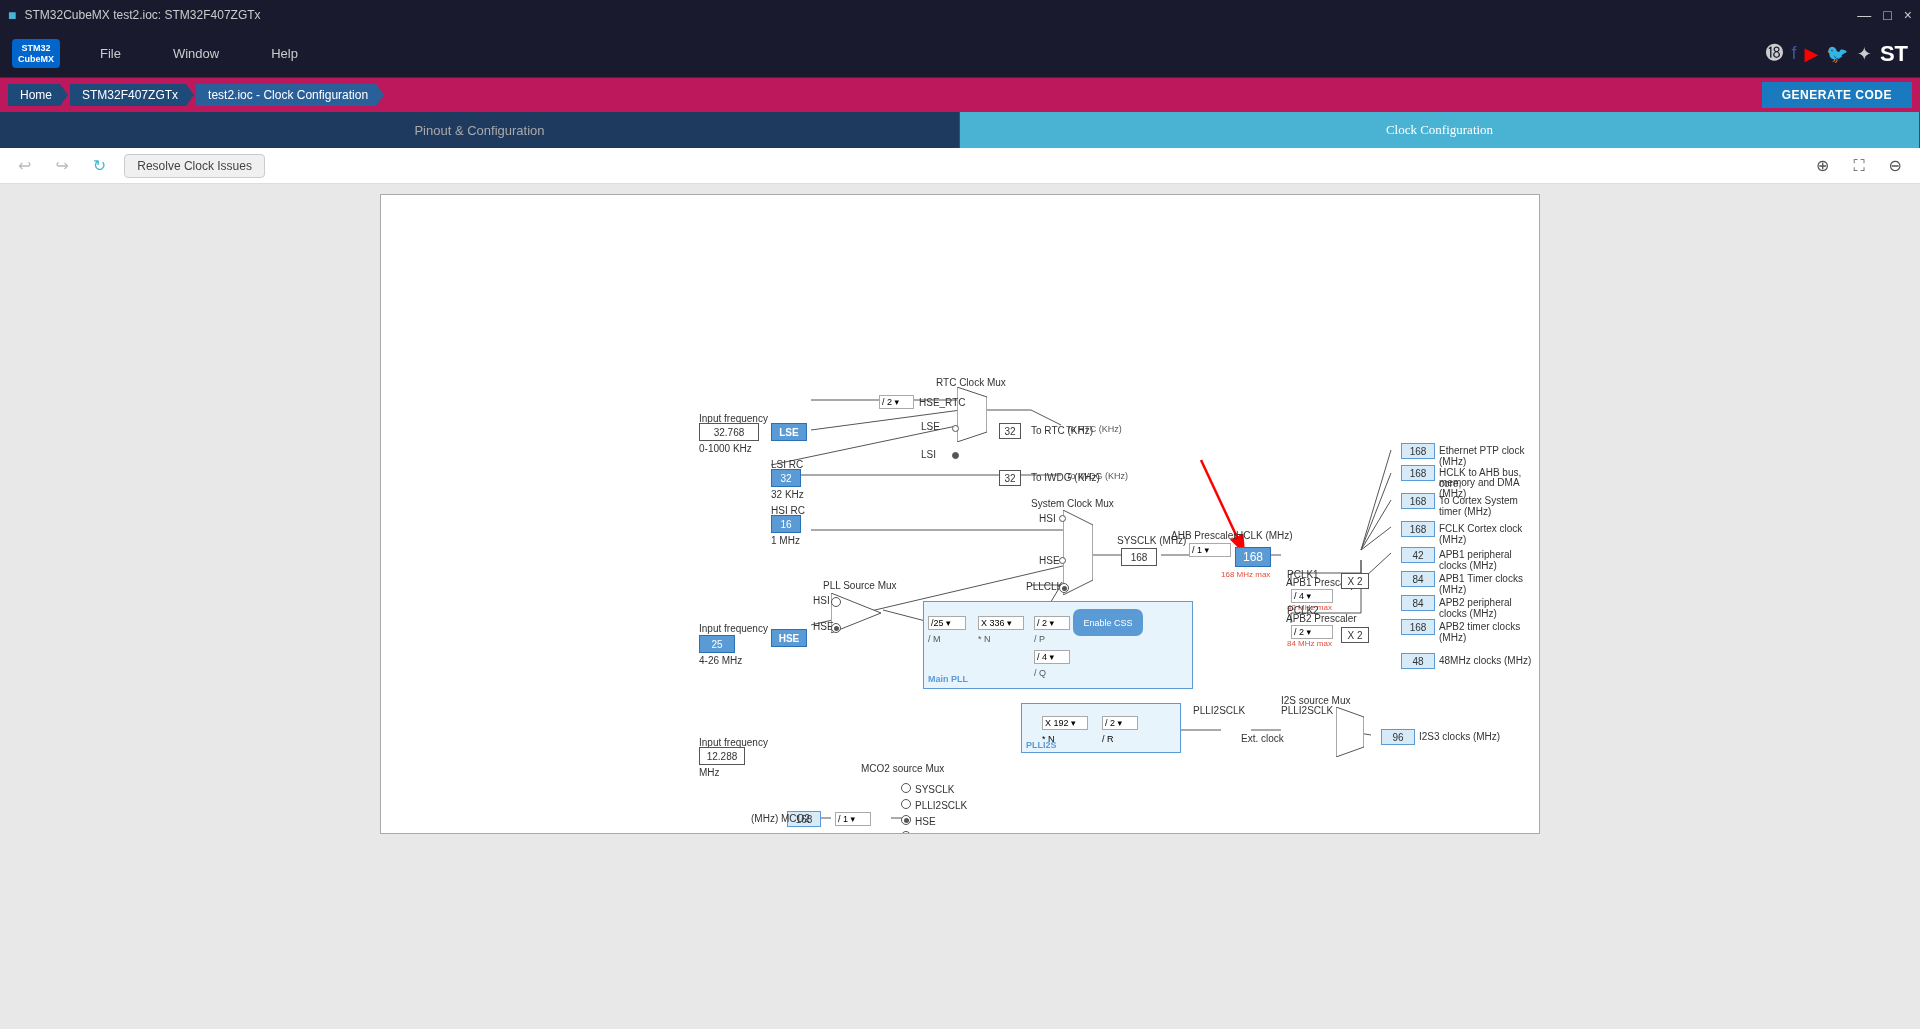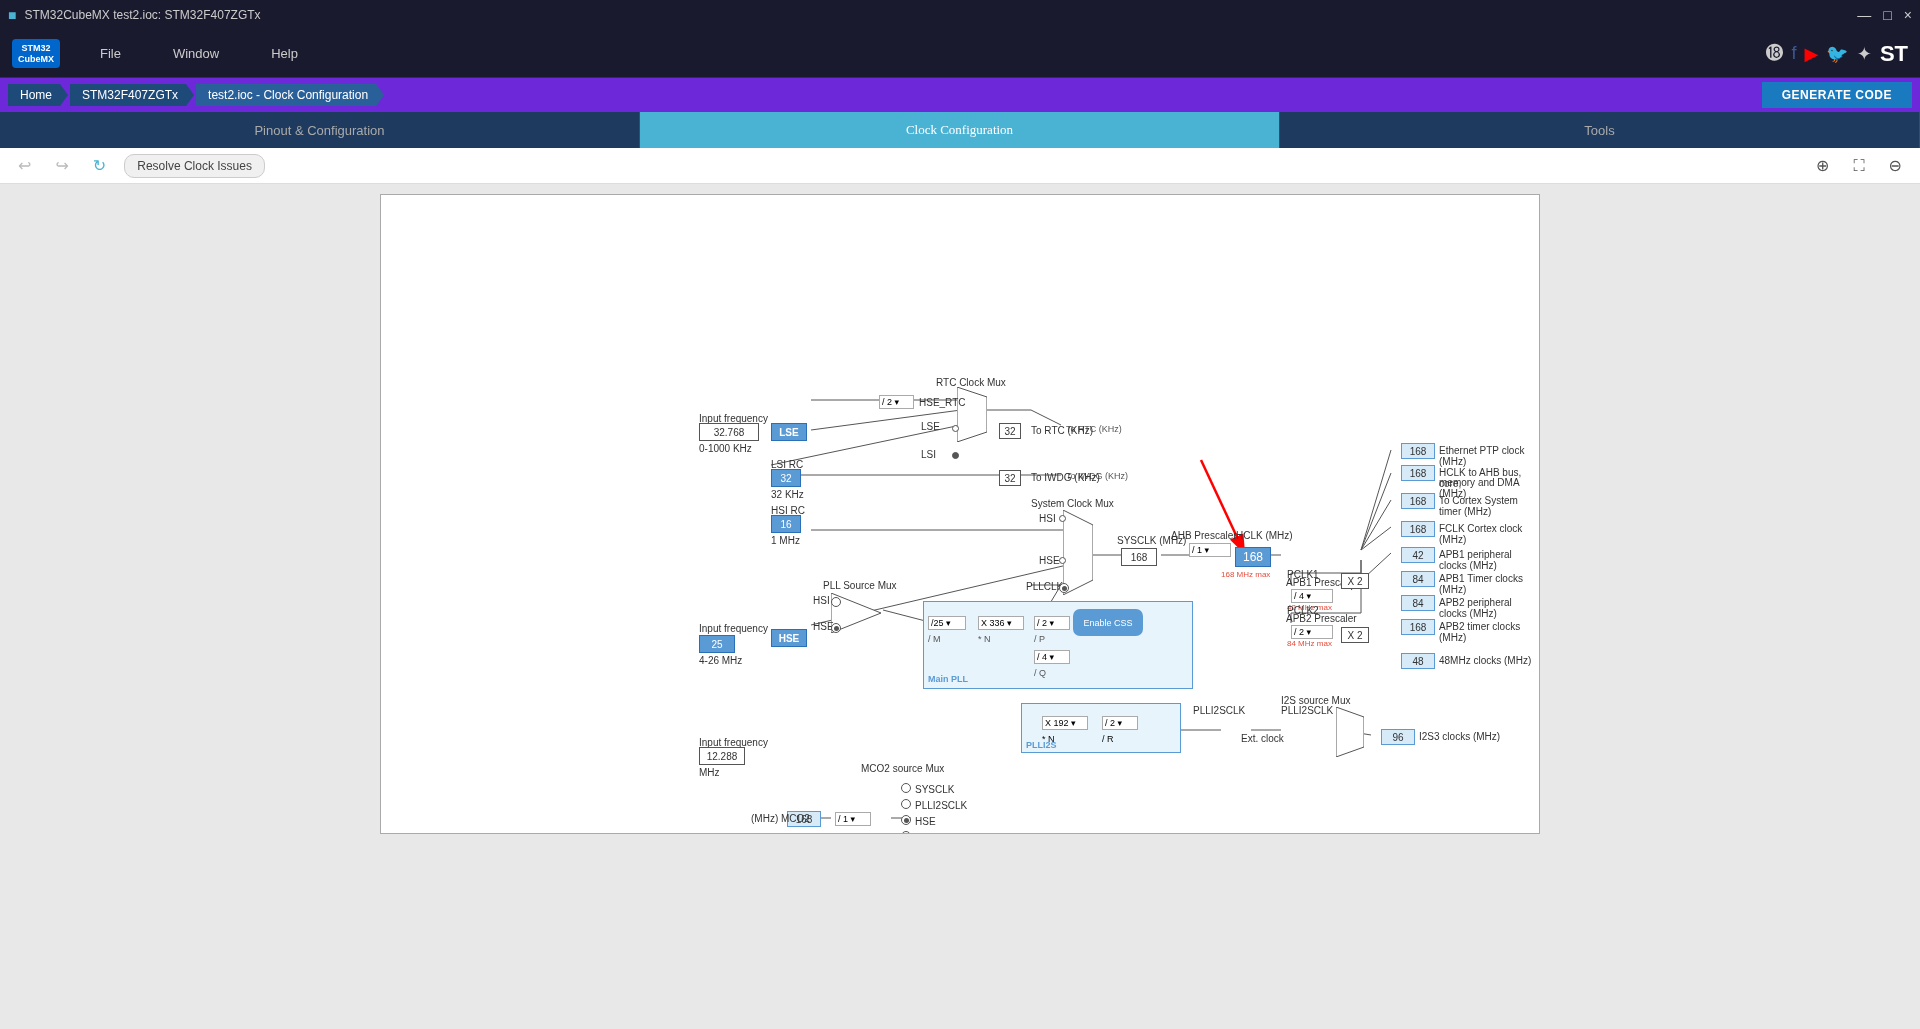--- a/index.html
+++ b/index.html
@@ -47,21 +47,21 @@
       display: flex;
       align-items: center;
       cursor: pointer;
       font-size: 13px;
     }
     #menu-bar .social-icons { margin-left: auto; display: flex; gap: 8px; align-items: center; }
     #menu-bar .social-icon { color: #ccc; font-size: 18px; cursor: pointer; }
 
     
     #breadcrumb {
-      background: #6d28d9;
+      background: #be185d;
       height: 34px;
       display: flex;
       align-items: center;
       padding: 4px 8px;
       gap: 0;
     }
     .breadcrumb-item {
       background: #1e4a7a;
       color: white;
       padding: 4px 16px 4px 12px;
@@ -127,21 +127,21 @@
       border-radius: 3px;
     }
     .toolbar-btn.disabled { color: #bbb; cursor: default; }
     .resolve-btn {
       background: #f0f0f0;
       border: 1px solid #ccc;
       padding: 4px 12px;
       font-size: 12px;
       cursor: pointer;
       color: #444;
-      border-radius: 10px;
+      border-radius: 4px;
     }
     .toolbar-spacer { flex: 1; }
 
     
     #main-content {
       background: #e8e8e8;
       height: calc(100vh - 30px - 48px - 34px - 36px - 36px);
       overflow: auto;
       display: flex;
       justify-content: center;
@@ -283,21 +283,20 @@
 <div id="breadcrumb">
   <div class="breadcrumb-item">Home</div>
   <div class="breadcrumb-item">STM32F407ZGTx</div>
   <div class="breadcrumb-item active">test2.ioc - Clock Configuration</div>
   <button class="generate-btn">GENERATE CODE</button>
 </div>
 
 <div id="tab-bar">
   <div class="tab-item">Pinout &amp; Configuration</div>
   <div class="tab-item active">Clock Configuration</div>
-  <div class="tab-item">Tools</div>
 </div>
 
 <div id="toolbar">
   <button class="toolbar-btn disabled">↩</button>
   <button class="toolbar-btn disabled">↪</button>
   <button class="toolbar-btn" style="color:#4ab3d4;">↻</button>
   <button class="resolve-btn">Resolve Clock Issues</button>
   <span class="toolbar-spacer"></span>
   <button class="toolbar-btn">⊕</button>
   <button class="toolbar-btn">⛶</button>

